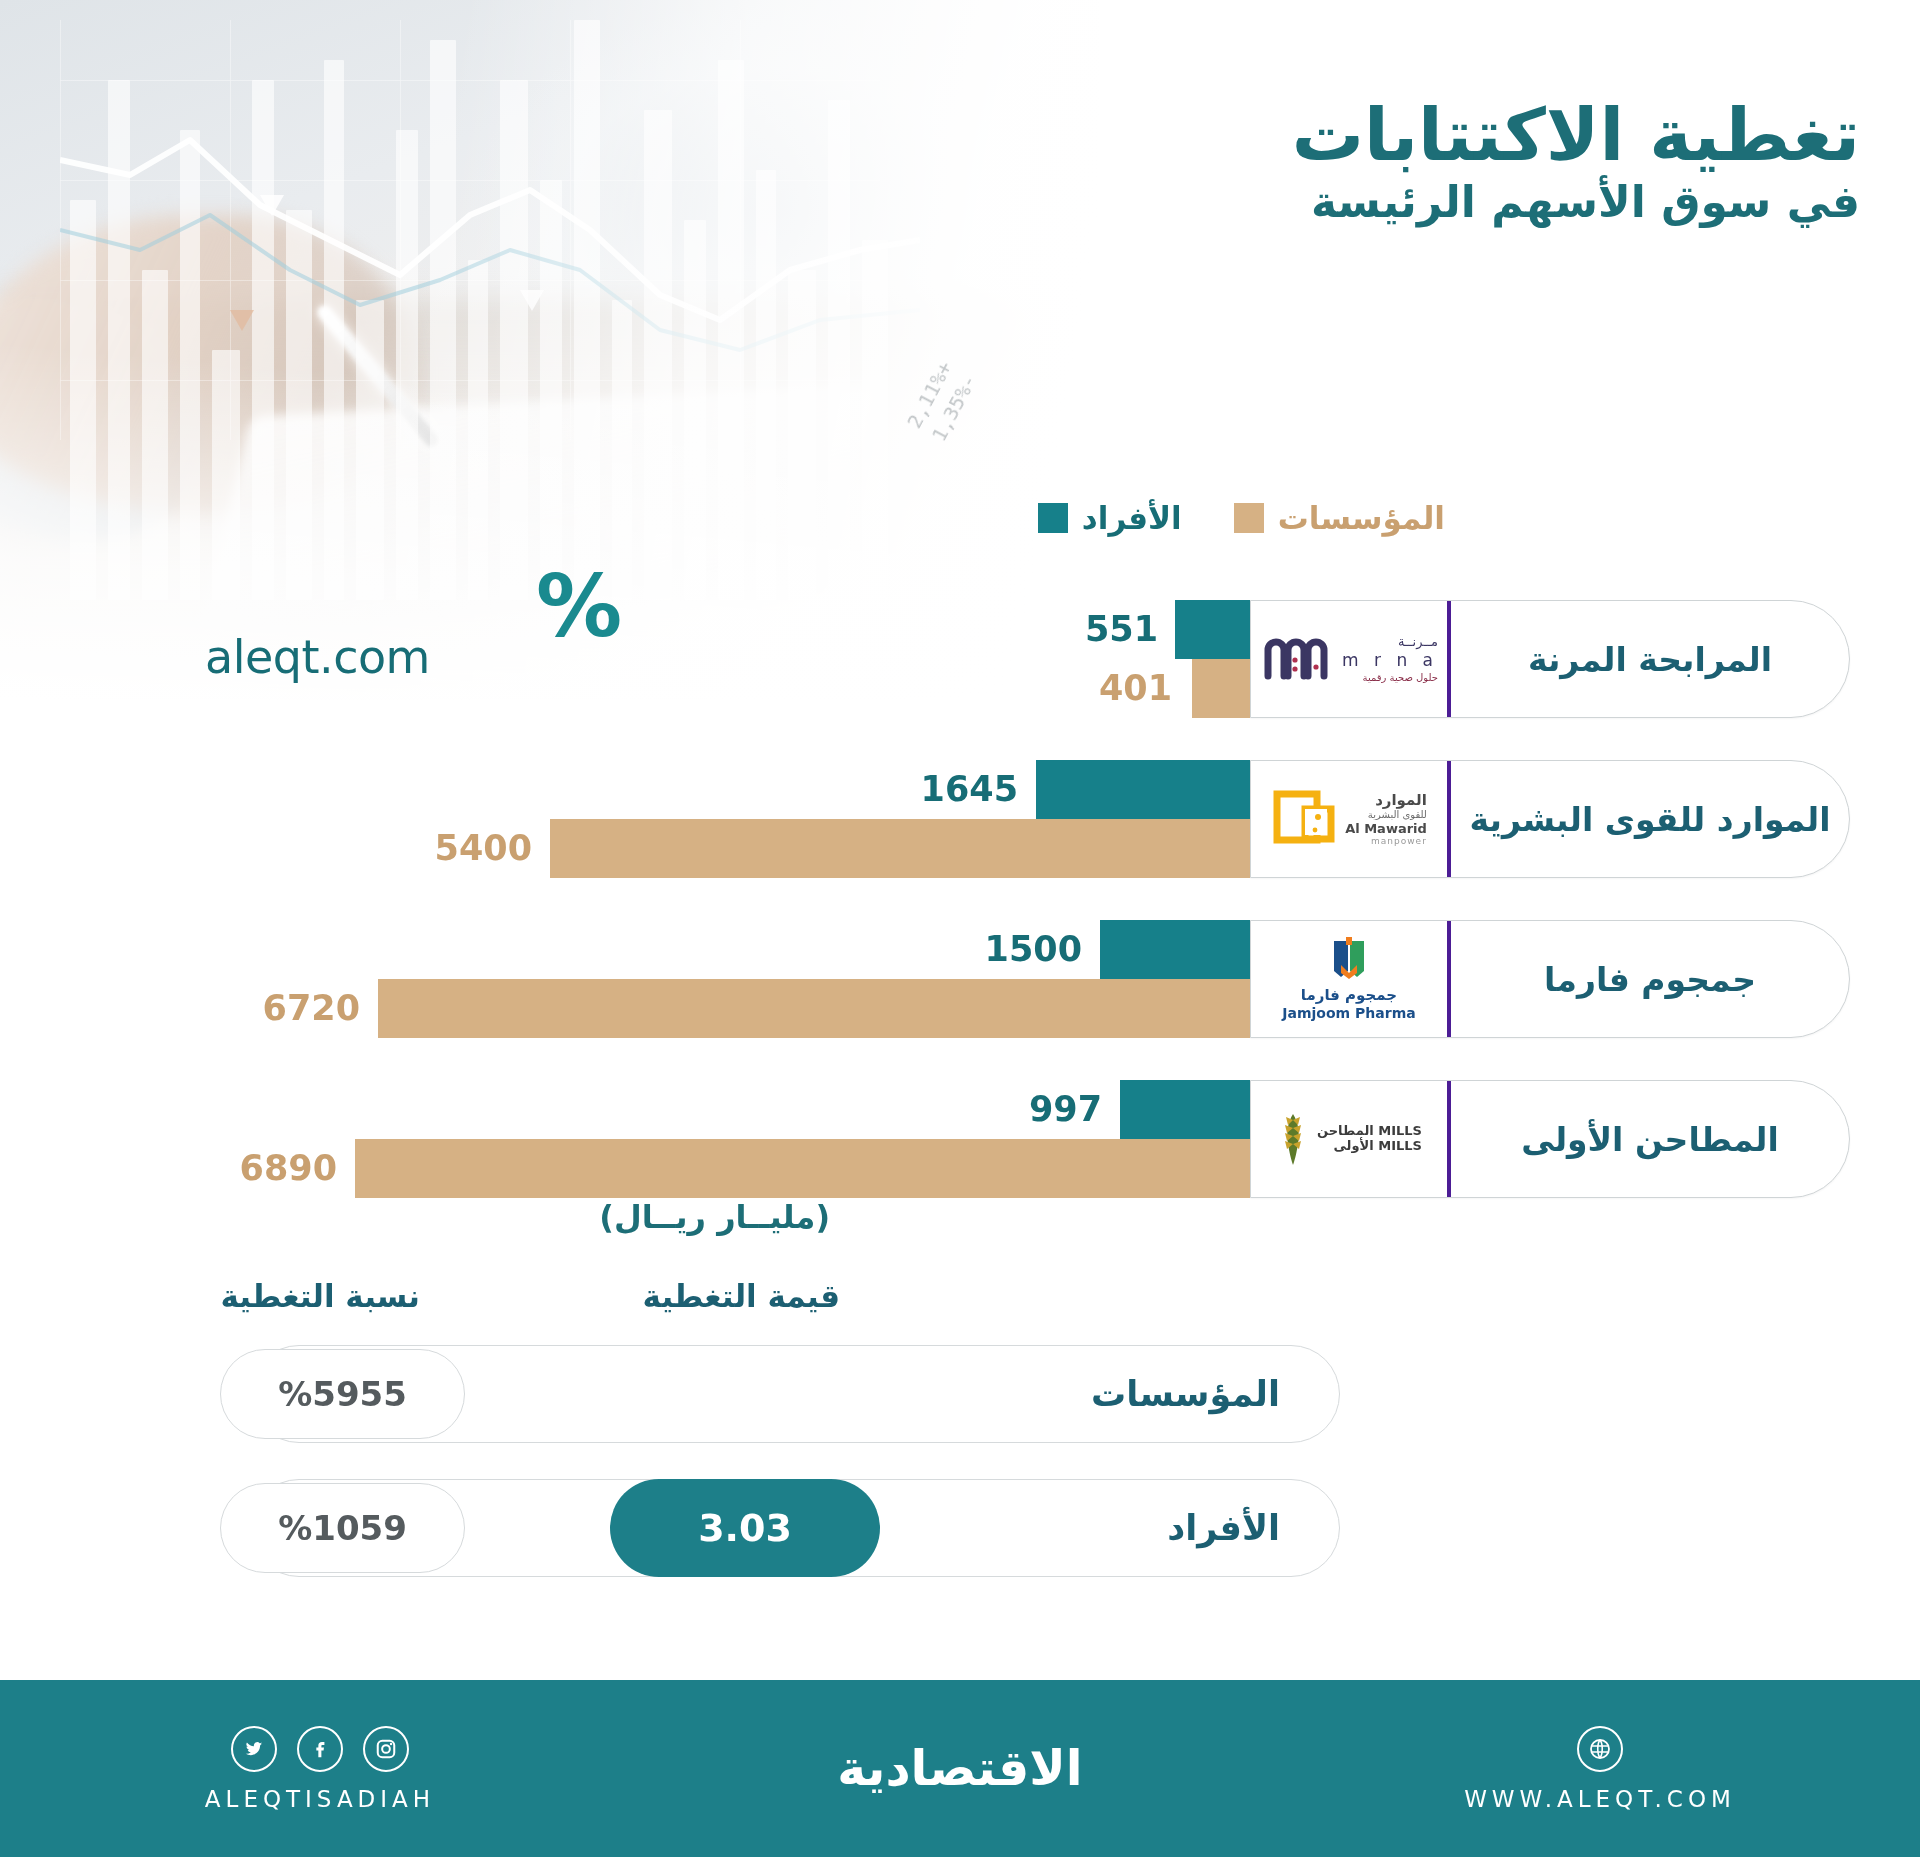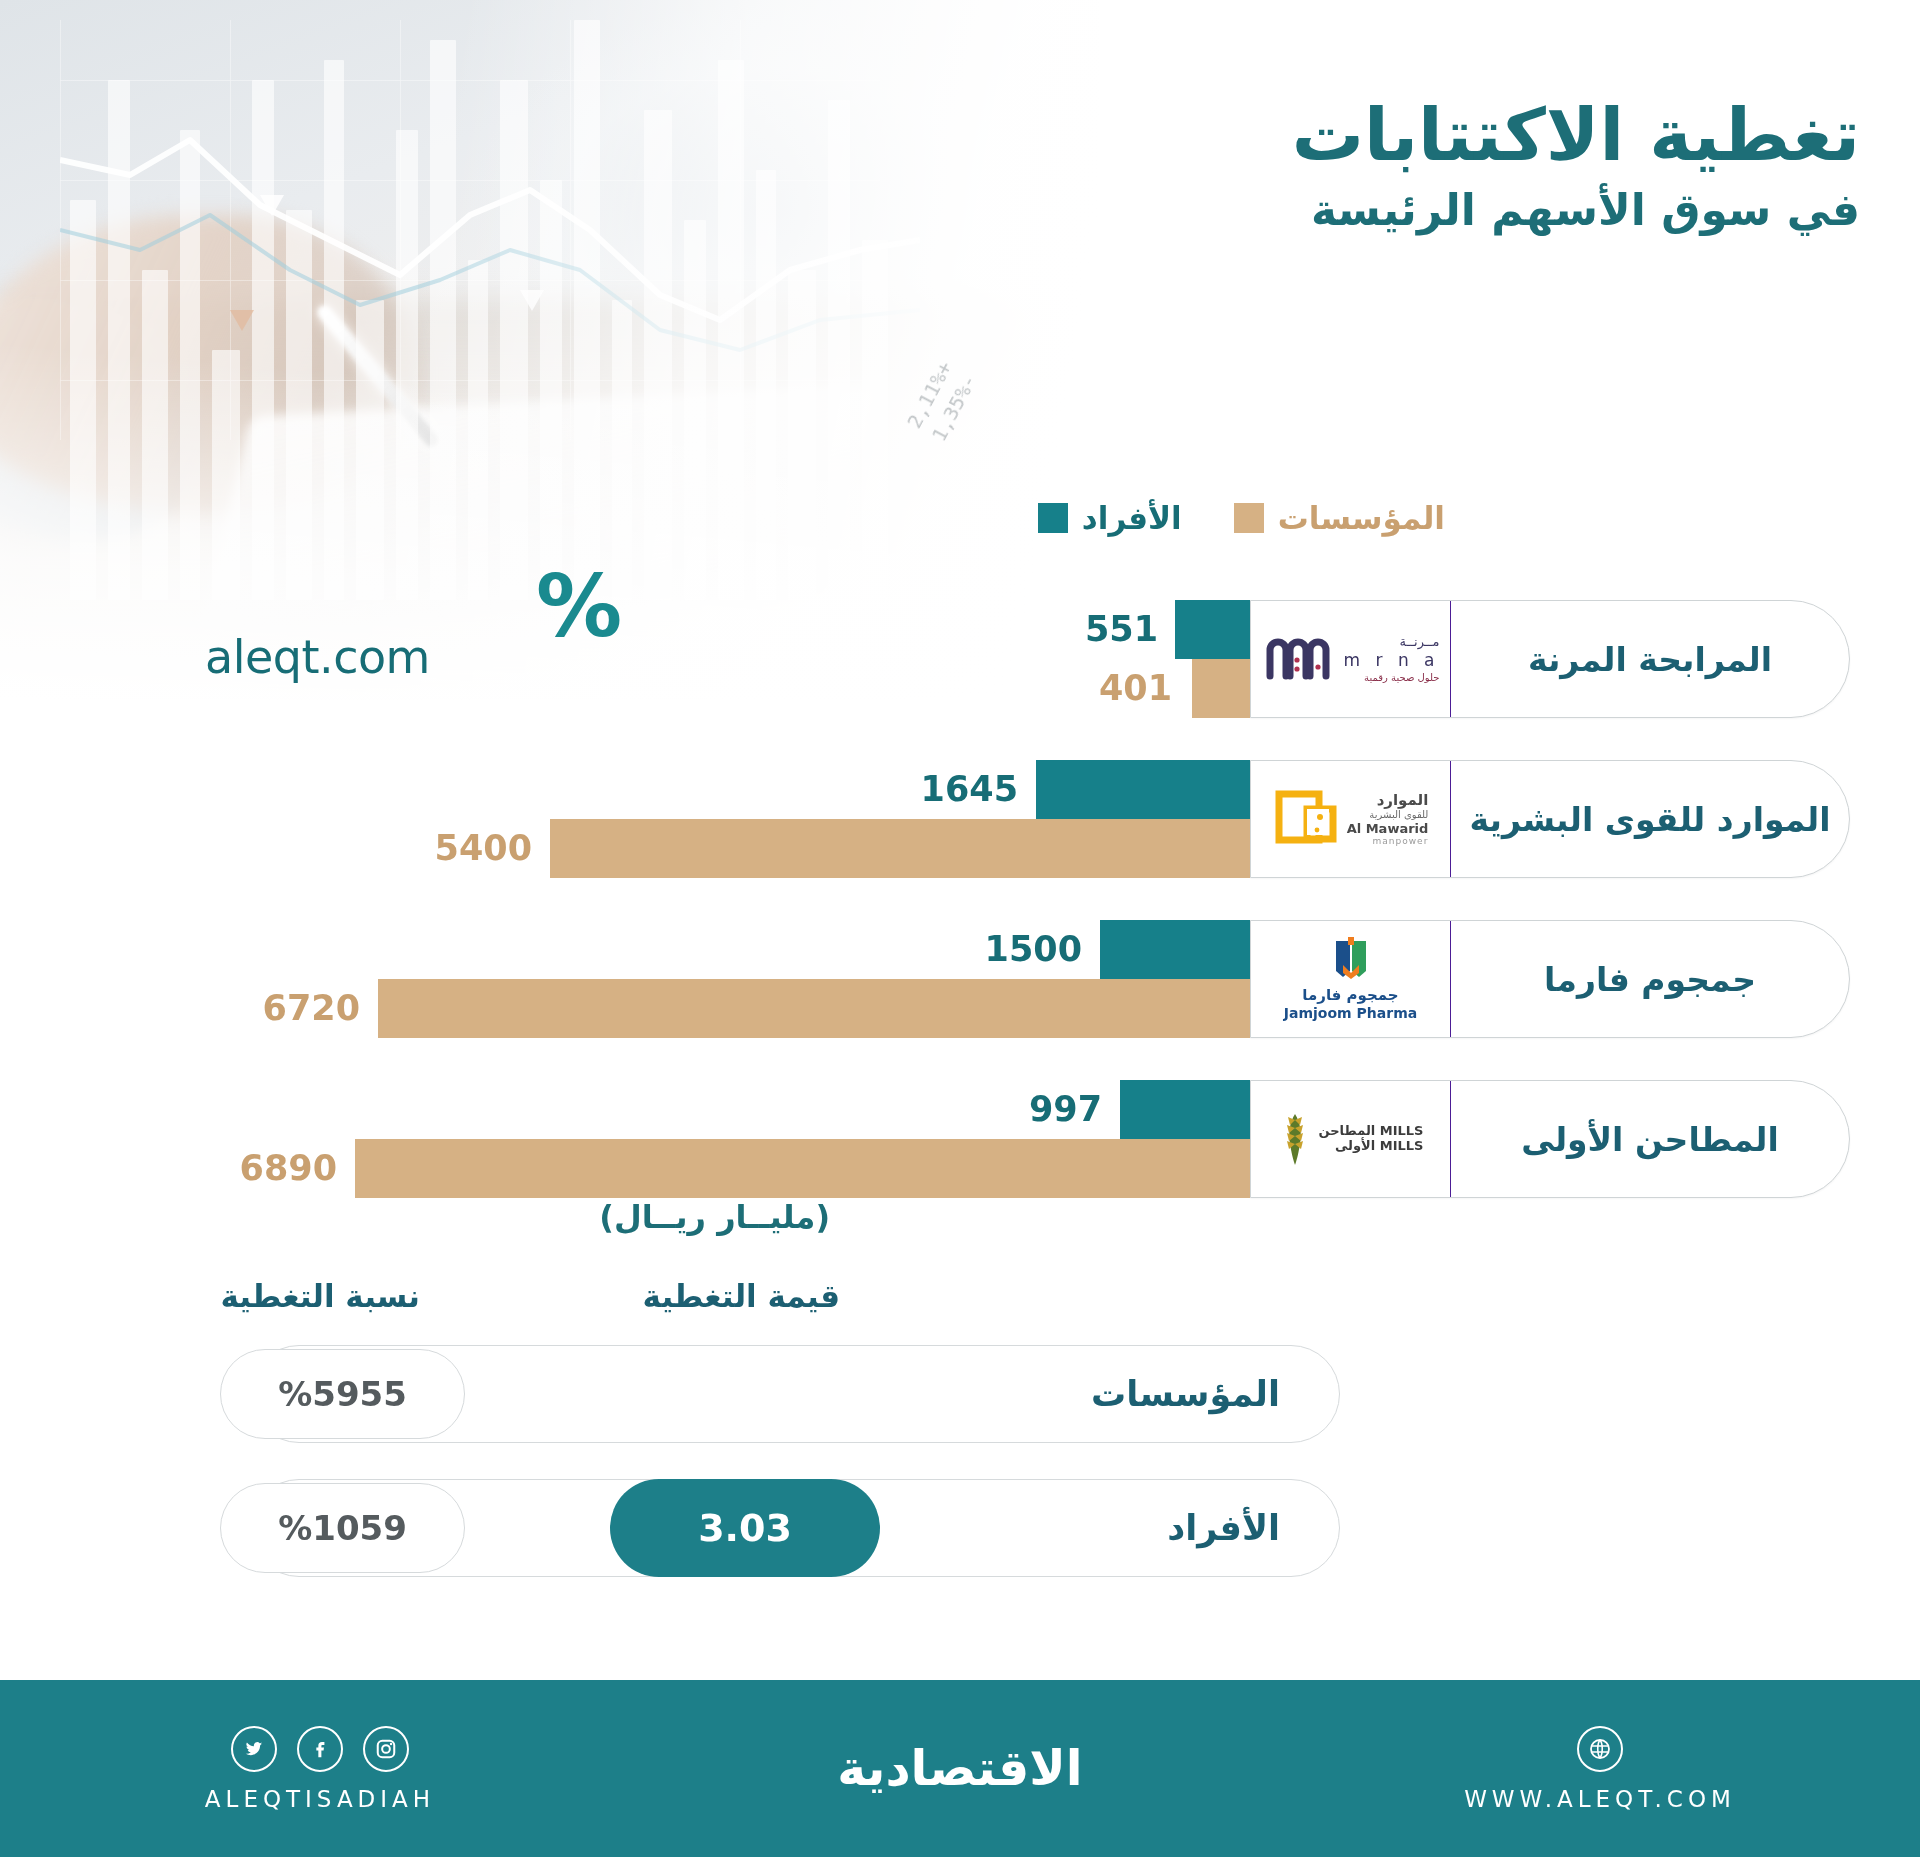--- a/index.html
+++ b/index.html
@@ -83,21 +83,21 @@
     font-size:86px;font-weight:bold;color:#1a8a8f;line-height:1;
   }
 
   
   .title-wrap{position:absolute;right:60px;top:95px;text-align:right;}
   .title-main{
     font-size:72px;font-weight:bold;color:#1d6e77;line-height:1.12;
     letter-spacing:0px;
   }
   .title-sub{
-    font-size:44px;font-weight:bold;color:#1d6e77;margin-top:8px;line-height:1.2;
+    font-size:44px;font-weight:bold;color:#1d6e77;line-height:1.2;
   }
 
   
   .legend{position:absolute;right:475px;top:500px;display:flex;align-items:center;gap:52px;}
   .legend-item{display:flex;align-items:center;gap:14px;}
   .legend-box{width:30px;height:30px;display:block;}
   .legend-box.teal{background:#16808a;}
   .legend-box.tan{background:#d6b184;}
   .legend-label{font-size:31px;font-weight:bold;}
   .legend-label.teal{color:#176d76;}
@@ -107,21 +107,21 @@
   .rows{position:absolute;left:0;top:600px;width:1920px;}
   .row{position:relative;height:118px;margin-bottom:42px;}
   .card{
     position:absolute;right:70px;top:0;height:118px;width:600px;
     border:1.5px solid #cfd4d6;border-radius:0 59px 59px 0;background:#fff;
     display:flex;align-items:center;box-sizing:border-box;
     box-shadow:0 1px 2px rgba(0,0,0,.04);
   }
   .card-logo{
     width:200px;height:100%;display:flex;align-items:center;justify-content:center;
-    border-right:1px solid #4c1d95;box-sizing:border-box;
+    border-right:4px solid #4c1d95;box-sizing:border-box;
   }
   .card-name{
     flex:1;display:flex;align-items:center;justify-content:center;
     font-size:33px;font-weight:bold;color:#1c5f72;text-align:center;padding:0 6px;
   }
   .bars{position:absolute;right:670px;top:0;height:118px;width:1144px;}
   .bar{position:absolute;height:59px;}
   .bar.teal{background:#16808a;top:0;right:0;}
   .bar.tan{background:#d6b184;top:59px;right:0;}
   .bval{

